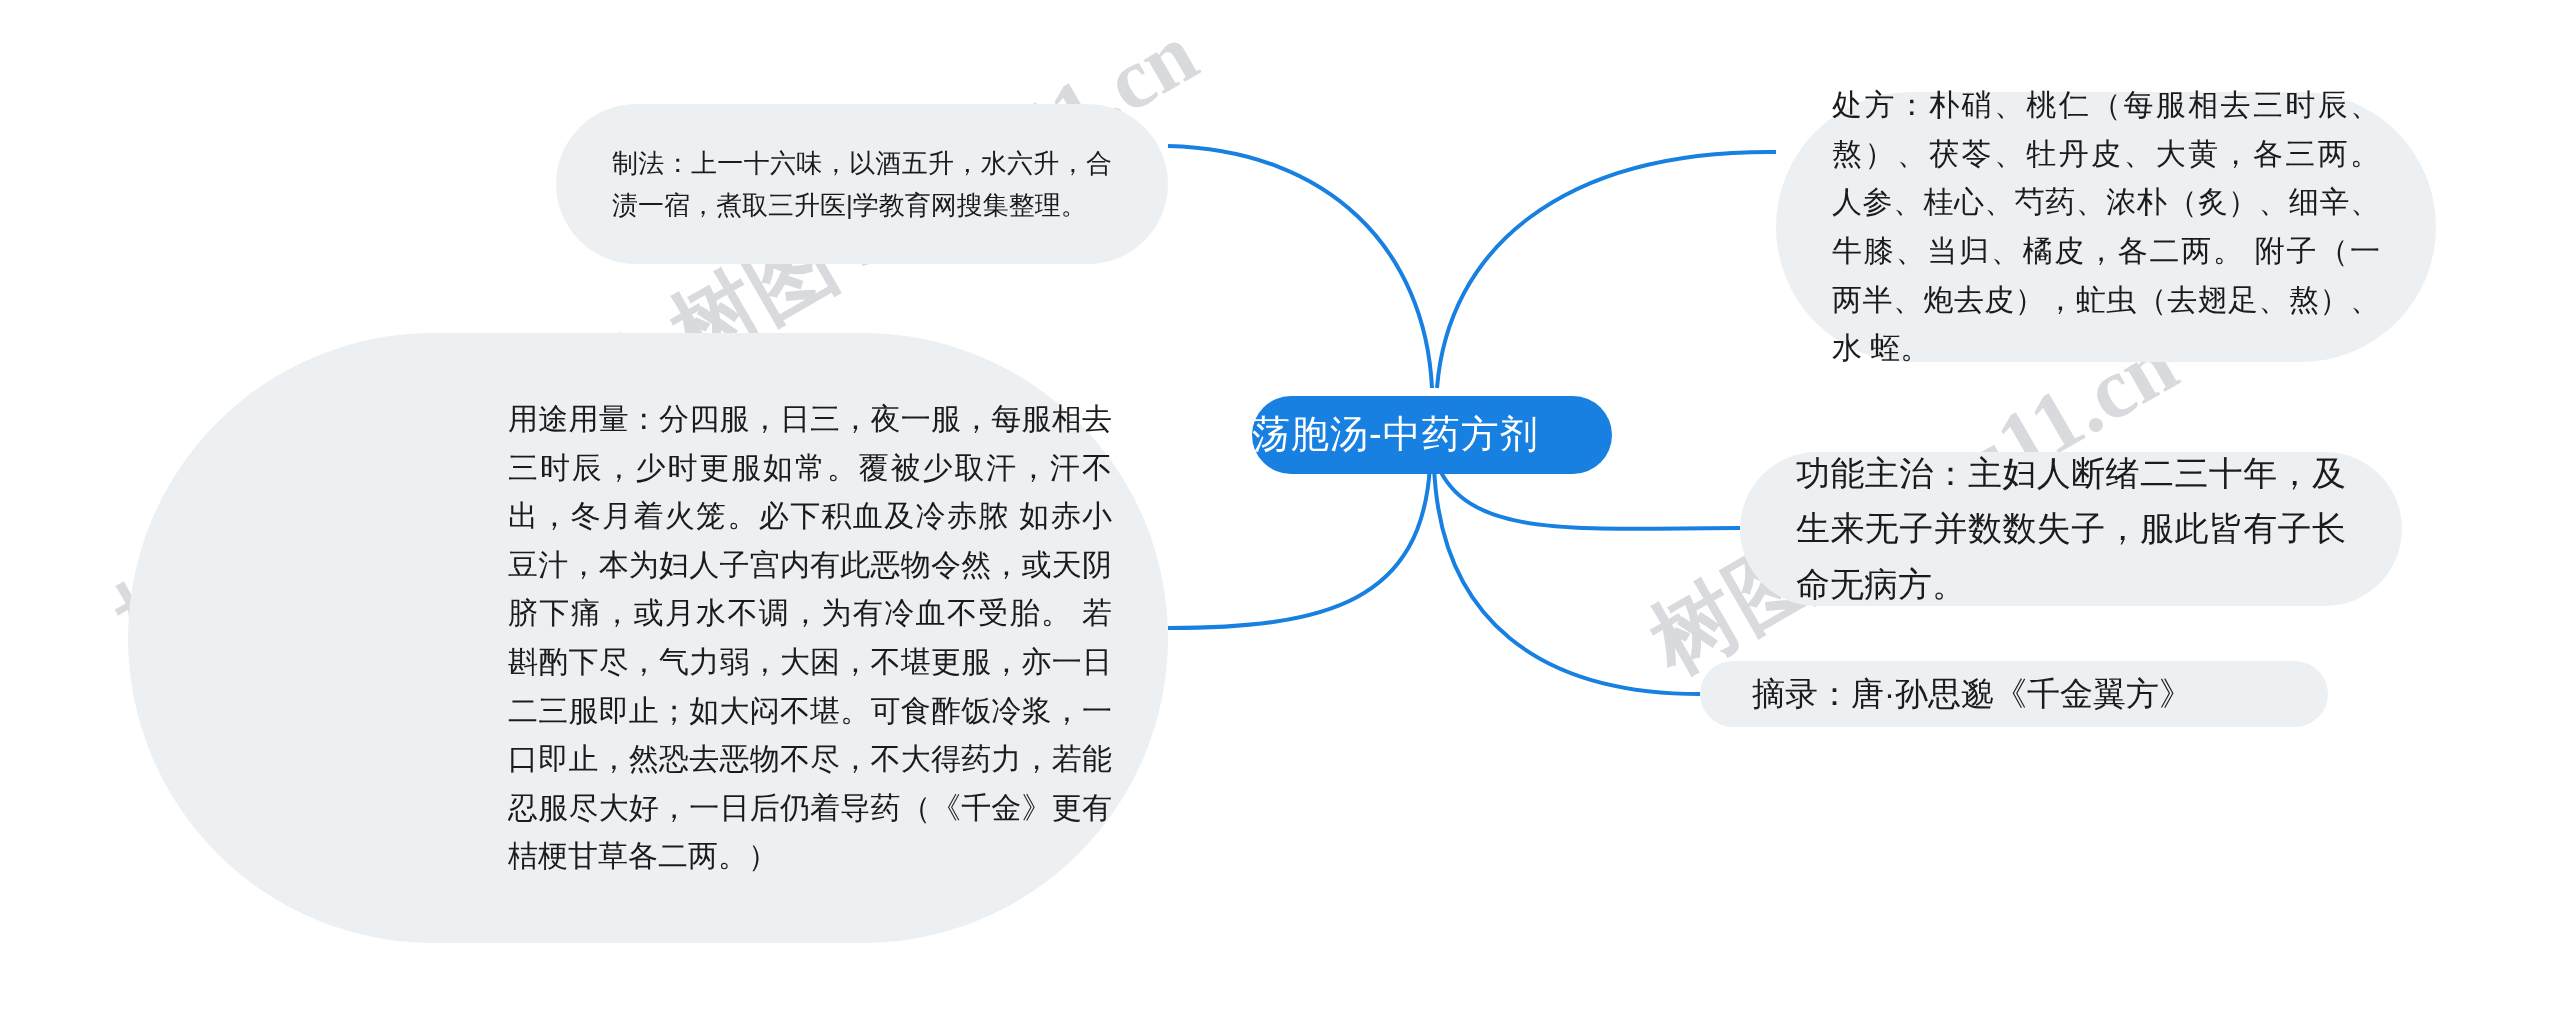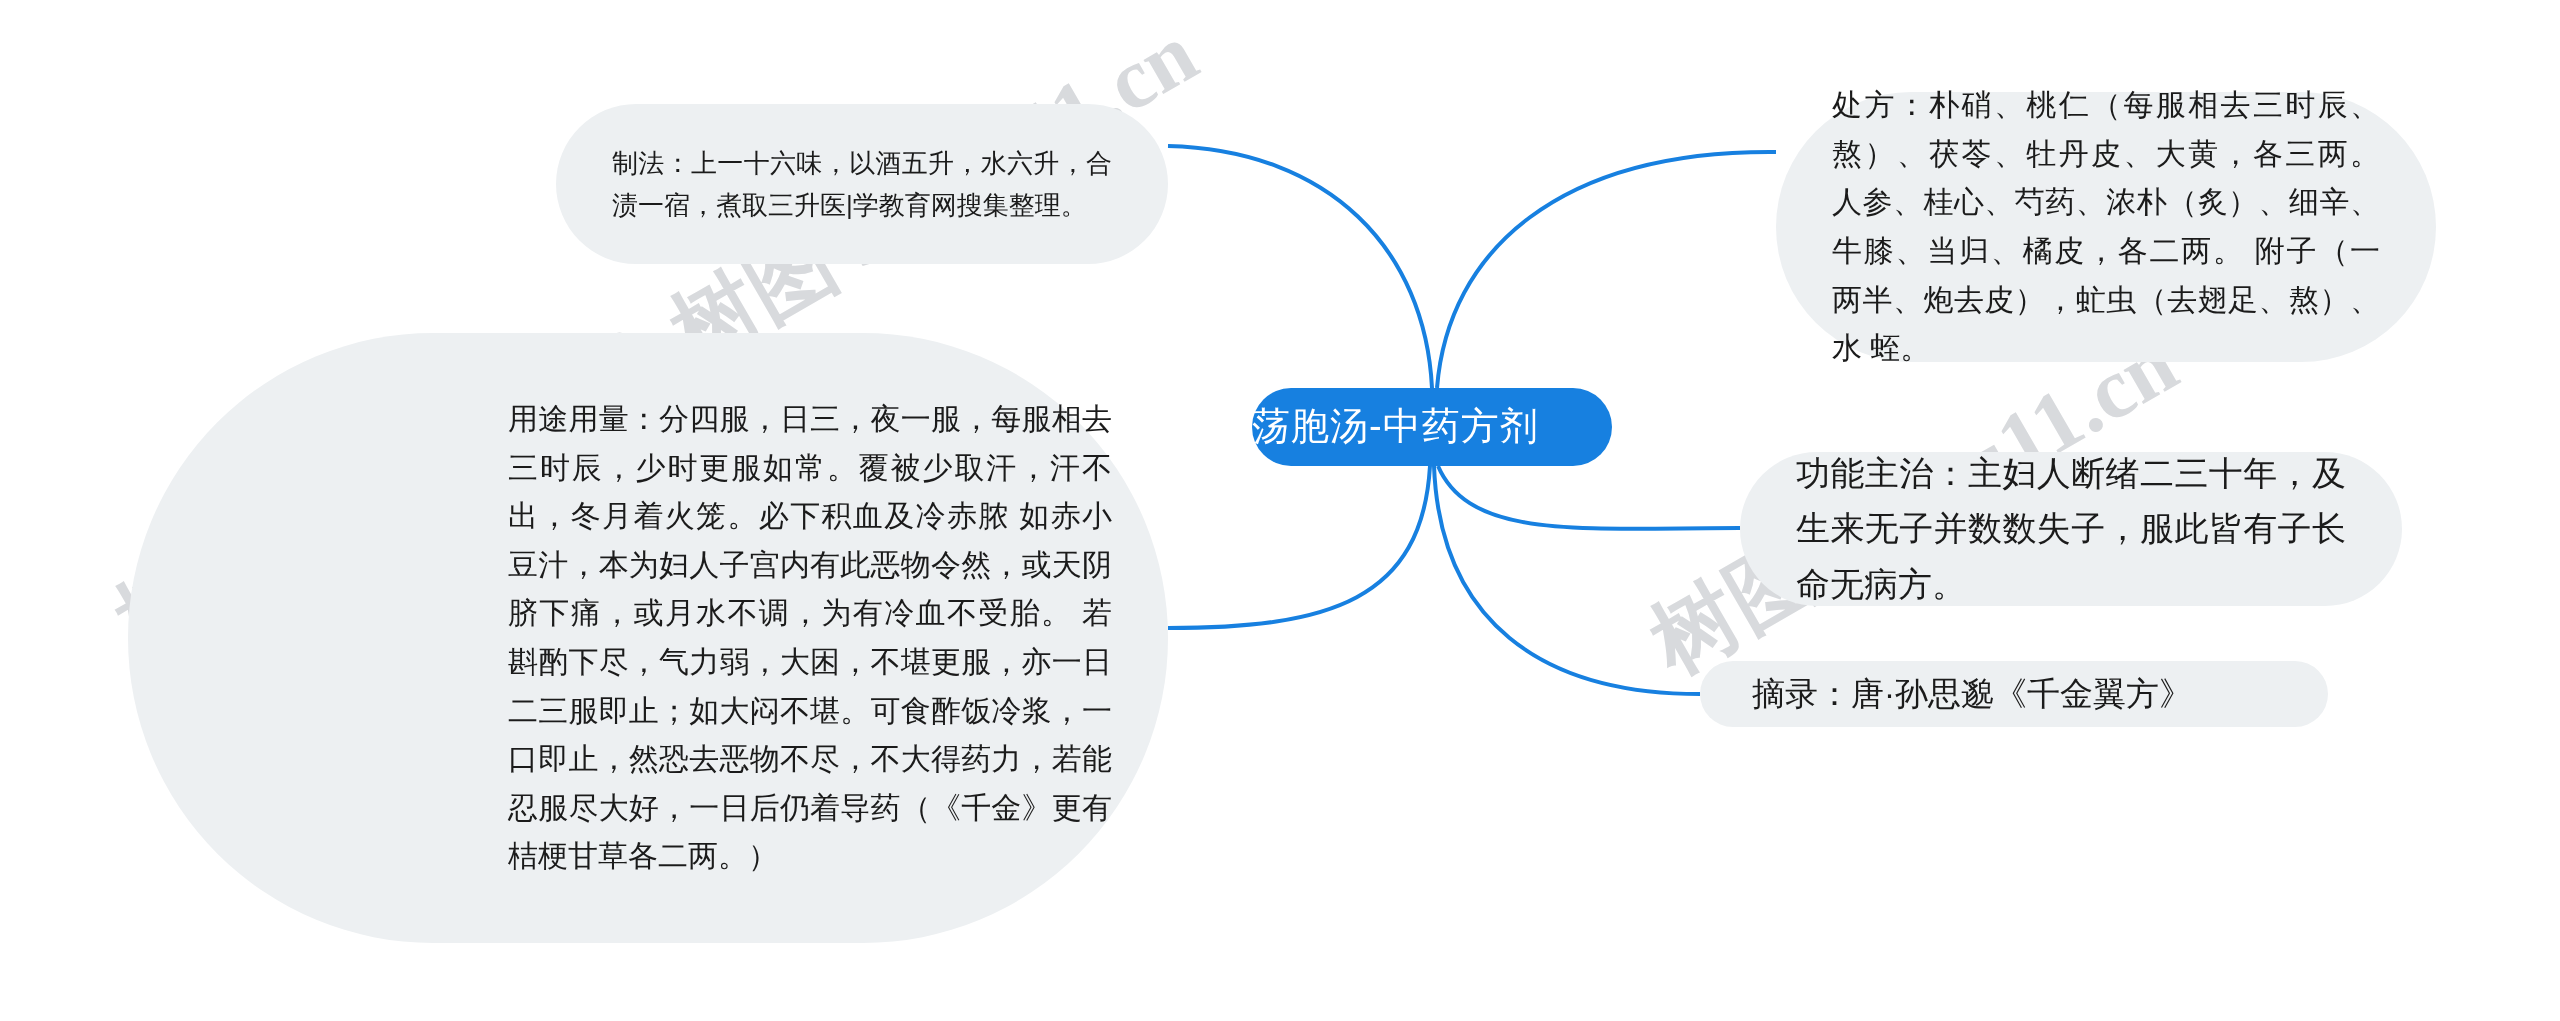--- a/index.html
+++ b/index.html
@@ -107,21 +107,21 @@
     height: 610px;
     border-radius: 305px;
     padding: 0 56px 0 380px;
     font-size: 30px;
     margin-top: 11px;
   }
 
   
   #node-root {
     left: 1252px;
-    top: 388px;
+    top: 396px;
     width: 360px;
     height: 78px;
   }
 
   
   #node-chufang {
     left: 1776px;
     top: 92px;
     width: 660px;
     height: 270px;

